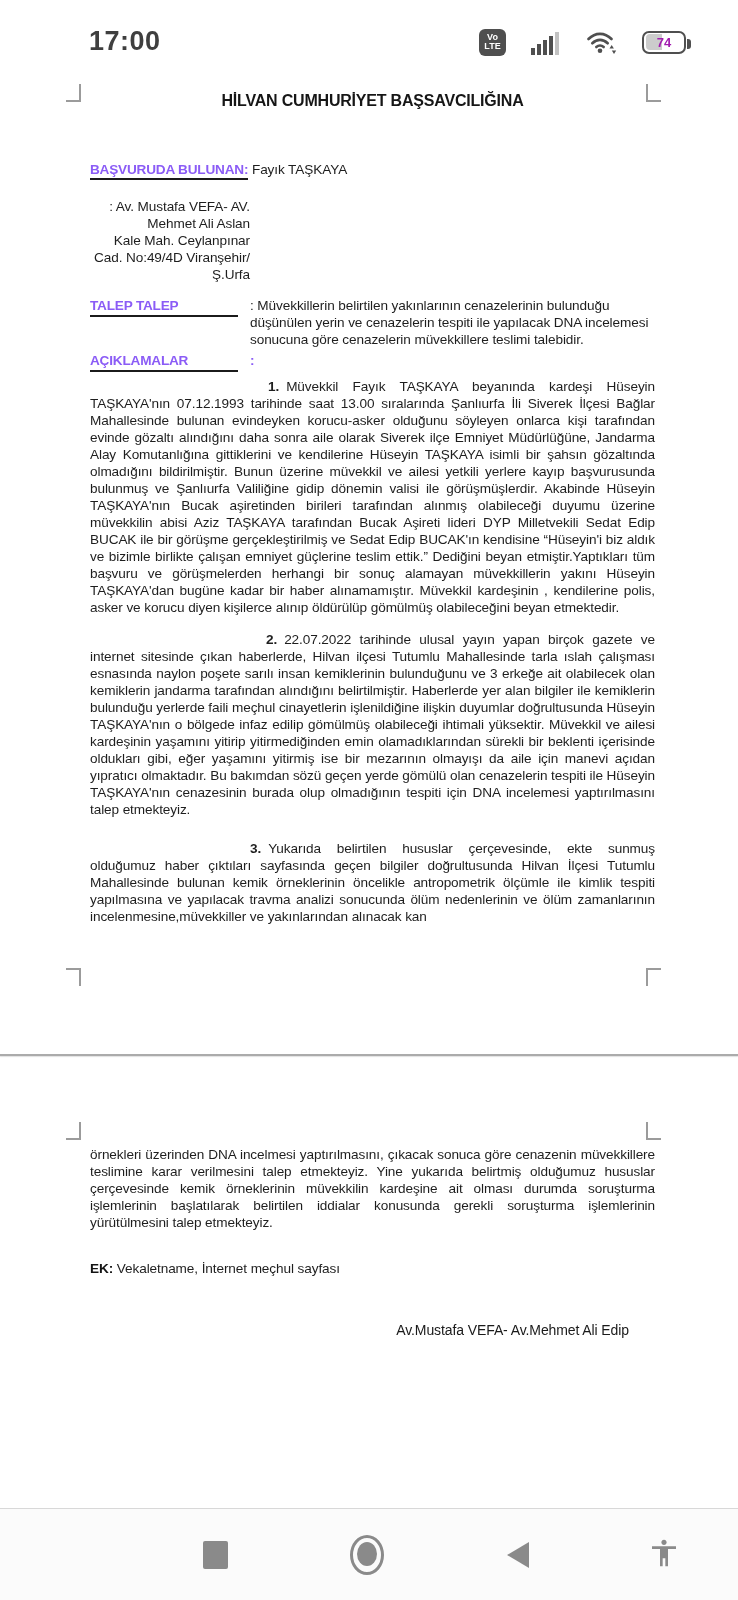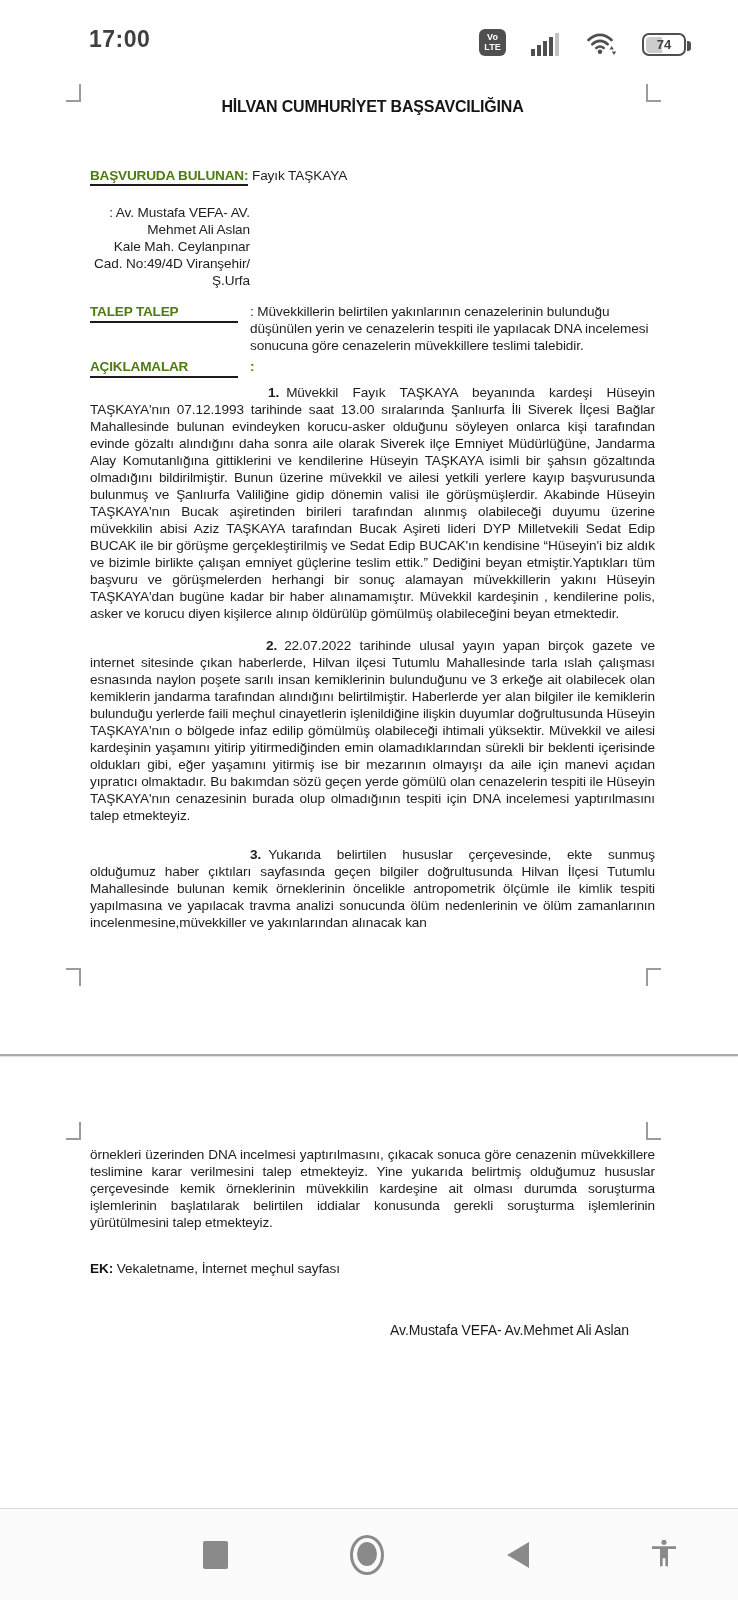--- a/index.html
+++ b/index.html
@@ -4,44 +4,44 @@
 <style>
   html,body{margin:0;padding:0;}
   body{
     width:738px;height:1600px;position:relative;overflow:hidden;
     background:#ffffff;color:#202020;
     font-family:"Liberation Sans","DejaVu Sans",sans-serif;
     letter-spacing:-0.1px;
   }
   
   .status-bar{position:absolute;top:22px;left:0;width:738px;height:44px;}
-  .time{position:absolute;left:89px;top:4px;font-size:23px;font-weight:600;color:#3f3f3f;letter-spacing:0.5px;}
-  .sicons{position:absolute;right:46px;top:6px;display:flex;align-items:flex-end;gap:25px;height:28px;}
+  .time{position:absolute;left:89px;top:4px;font-size:27px;font-weight:600;color:#3f3f3f;letter-spacing:0.5px;}
+  .sicons{position:absolute;right:46px;top:6px;display:flex;align-items:center;gap:25px;height:28px;}
   .volte{width:27px;height:27px;background:#4f4f4f;border-radius:6px;color:#fff;
     display:flex;flex-direction:column;align-items:center;justify-content:center;
     font-size:9px;font-weight:700;line-height:1.05;letter-spacing:0;}
   .batt{position:relative;width:44px;height:23px;border:2.5px solid #4f4f4f;border-radius:7px;
     display:flex;align-items:center;justify-content:center;box-sizing:border-box;margin-right:6px;}
   .batt-fill{position:absolute;left:1.5px;top:1.5px;bottom:1.5px;width:16px;background:#cccccc;border-radius:4px 0 0 4px;}
-  .batt-num{position:relative;font-size:13px;font-weight:600;color:#404040;letter-spacing:0;}
+  .batt-num{position:relative;font-size:13px;font-weight:600;color:#a21caf;letter-spacing:0;}
   .batt-nub{position:absolute;right:-7px;top:6px;width:4.5px;height:10px;background:#4f4f4f;border-radius:0 3px 3px 0;}
   
   .cm{position:absolute;width:13px;height:16px;}
   .cm-rb{border-right:2px solid #9b9b9b;border-bottom:2px solid #9b9b9b;}
   .cm-lb{border-left:2px solid #9b9b9b;border-bottom:2px solid #9b9b9b;}
   .cm-rt{border-right:2px solid #9b9b9b;border-top:2px solid #9b9b9b;}
   .cm-lt{border-left:2px solid #9b9b9b;border-top:2px solid #9b9b9b;}
   
   .page{position:absolute;left:90px;width:565px;font-size:13.6px;line-height:17px;color:#1e1e1e;}
-  .page1{top:98px;}
+  .page1{top:92px;}
   .page2{top:1146px;}
   .doc-title{text-align:center;font-size:16px;font-weight:700;letter-spacing:-0.2px;color:#161616;margin:0;}
   .frow{display:grid;grid-template-columns:160px 1fr;margin:0;}
   .ul{border-bottom:2px solid #1b1b1b;padding-bottom:1px;}
-  .lbl{font-weight:700;color:#4d7c0f;letter-spacing:-0.2px;}
+  .lbl{font-weight:700;color:#8b5cf6;letter-spacing:-0.2px;}
   .lbl-fill{display:inline-block;width:148px;}
   .val-pre{white-space:pre-wrap;text-align:right;}
   .row-applicant{margin-top:52px;}
   .row-attorneys{margin-top:20px;}
   .row-subject{margin-top:14px;}
   .row-explan{margin-top:4px;}
   .para{text-align:justify;margin:0;}
   .para .pnum{font-weight:700;margin-right:7px;}
   .p1{margin-top:6px;text-indent:178px;}
   .p2{margin-top:15px;text-indent:176px;}
@@ -137,21 +137,21 @@
 
 <div class="page page2">
   <p class="p3cont">örnekleri üzerinden DNA incelmesi yaptırılmasını, çıkacak sonuca göre cenazenin müvekkillere teslimine karar verilmesini talep etmekteyiz. Yine yukarıda belirtmiş olduğumuz hususlar çerçevesinde kemik örneklerinin müvekkilin kardeşine ait olması durumda soruşturma işlemlerinin başlatılarak belirtilen iddialar konusunda gerekli soruşturma işlemlerinin yürütülmesini talep etmekteyiz.</p>
 
 
   <div class="ek-row">
     <span class="ek-lbl">EK:</span>
     <span>Vekaletname, İnternet meçhul sayfası</span>
   </div>
 
-  <div class="signature">Av.Mustafa VEFA- Av.Mehmet Ali Aslan</div>
+  <div class="signature">Av.Mustafa VEFA- Av.Mehmet Ali Edip</div>
 </div>
 
 <div class="nav-bar">
   <button class="nav-btn" style="left:203px;top:32px;">
     <div class="recents-sq"></div>
   </button>
   <button class="nav-btn" style="left:350px;top:26px;">
     <div class="home-outer">
       <div class="home-inner"></div>
     </div>

